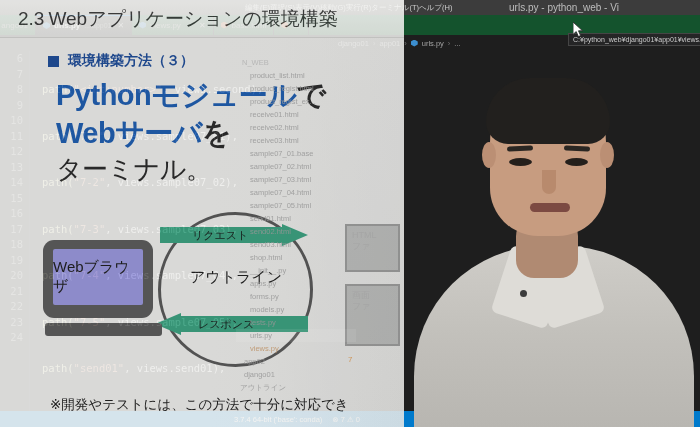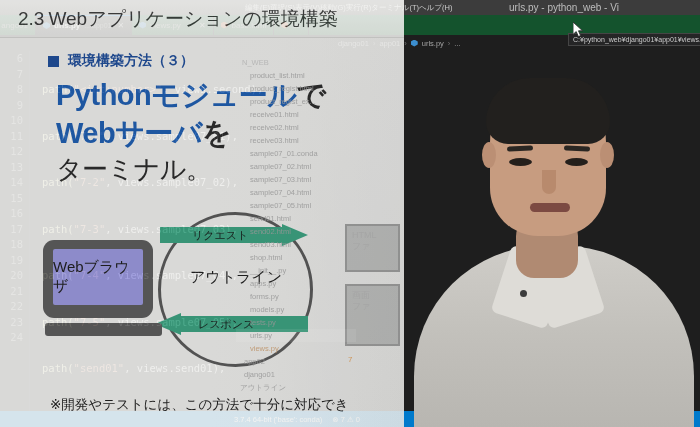--- a/index.html
+++ b/index.html
@@ -393,21 +393,21 @@
   <div style="position:absolute;left:236px;top:56px;width:120px;height:360px;overflow:hidden;
               font-size:7.5px;line-height:13px;color:rgba(150,150,150,0.85);
               font-family:'Liberation Sans',sans-serif;z-index:2;">
     <div style="padding-left:6px;color:rgba(170,170,170,0.7);">N_WEB</div>
     <div style="padding-left:14px;">product_list.html</div>
     <div style="padding-left:14px;">product_regist.html</div>
     <div style="padding-left:14px;">product_regist_ex...</div>
     <div style="padding-left:14px;">receive01.html</div>
     <div style="padding-left:14px;">receive02.html</div>
     <div style="padding-left:14px;">receive03.html</div>
-    <div style="padding-left:14px;">sample07_01.conda</div>
+    <div style="padding-left:14px;">sample07_01.base</div>
     <div style="padding-left:14px;">sample07_02.html</div>
     <div style="padding-left:14px;">sample07_03.html</div>
     <div style="padding-left:14px;">sample07_04.html</div>
     <div style="padding-left:14px;">sample07_05.html</div>
     <div style="padding-left:14px;">send01.html</div>
     <div style="padding-left:14px;">send02.html</div>
     <div style="padding-left:14px;">send03.html</div>
     <div style="padding-left:14px;">shop.html</div>
     <div style="padding-left:14px;">__init__.py</div>
     <div style="padding-left:14px;">apps.py</div>

